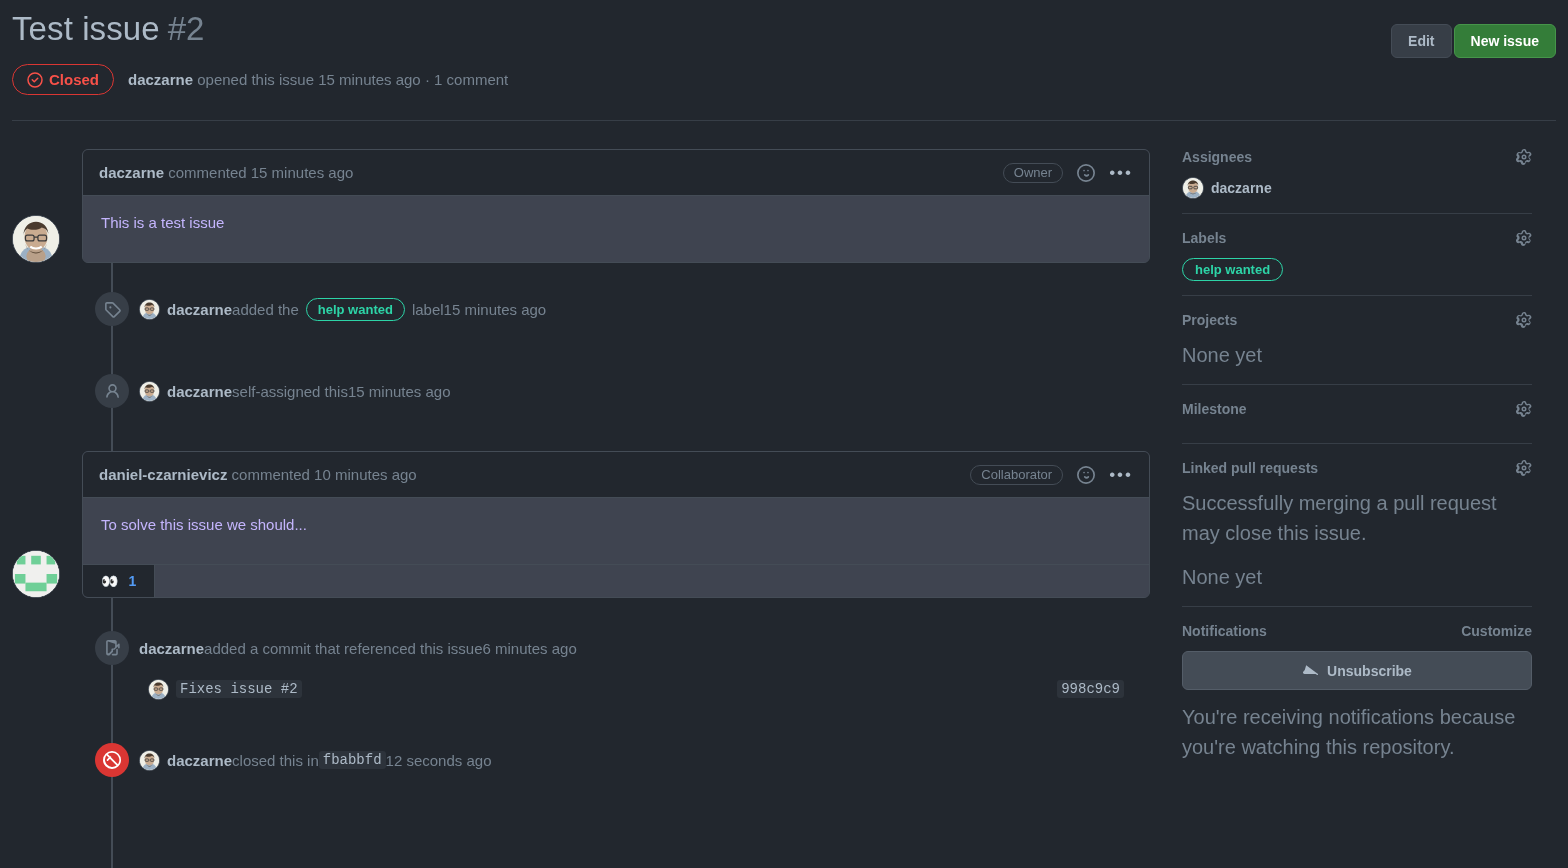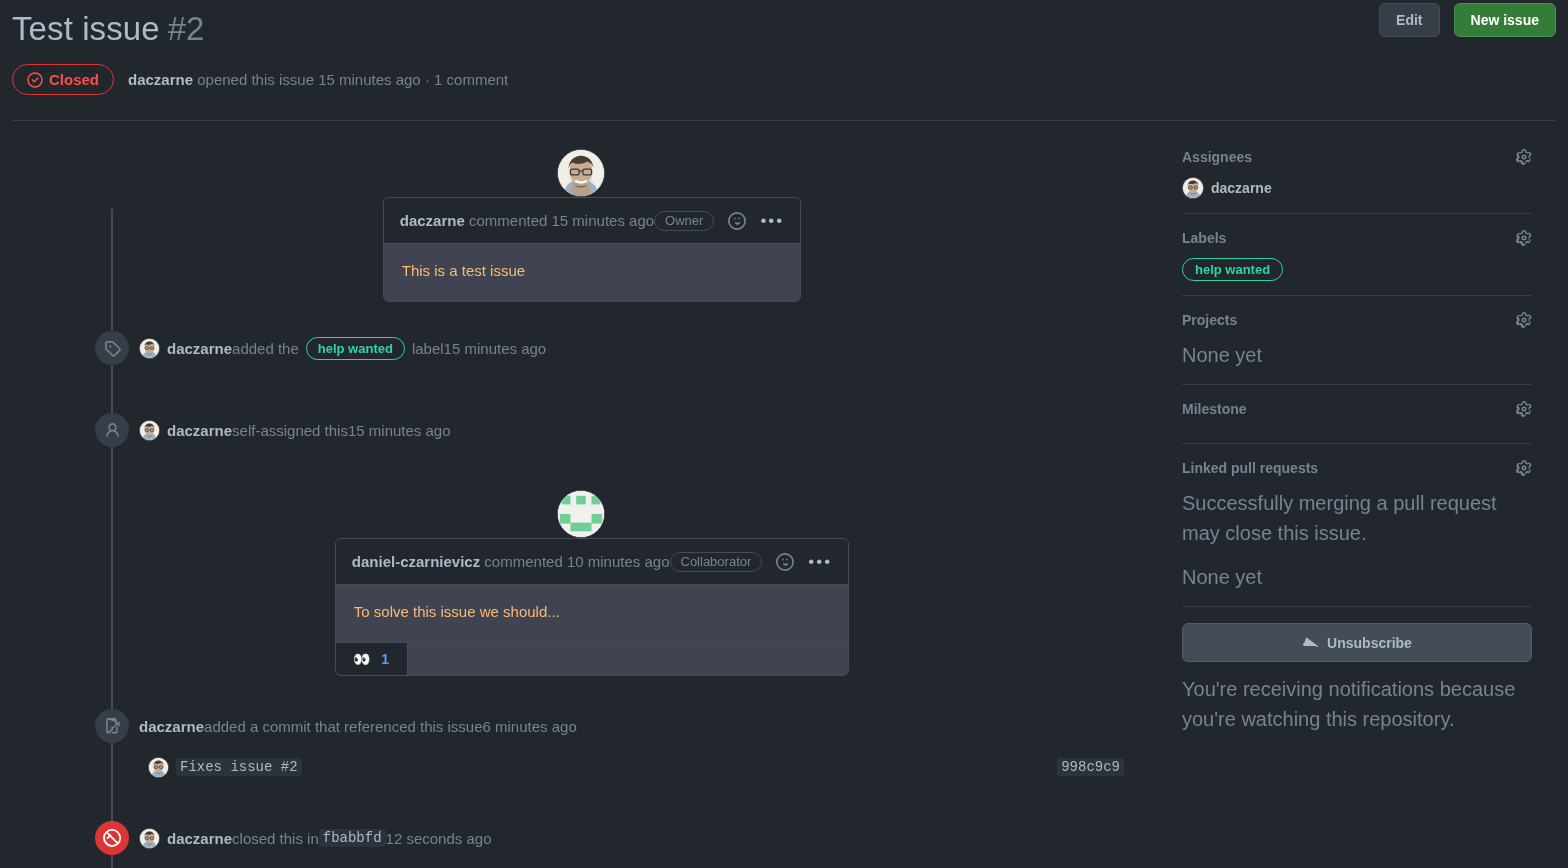--- a/index.html
+++ b/index.html
@@ -10,21 +10,21 @@
     color: #adbac7;
     overflow: hidden;
   }
   .page { position: relative; width: 1568px; height: 868px; padding: 0 12px; }
 
   
   .issue-header { position: relative; padding: 8px 0 0 0; }
   .title-row { display: flex; align-items: flex-start; }
   .title-text { font-size: 33px; font-weight: 400; color: #adbac7; line-height: 1.28; letter-spacing: .1px; }
   .title-num { font-size: 33px; font-weight: 300; color: #768390; margin-left: 8px; line-height: 1.28;}
-  .header-actions { position: absolute; right: 0; top: 3px; display: flex; gap: 14px; }
+  .header-actions { position: absolute; right: 0; top: 24px; display: flex; gap: 2px; }
   .btn {
     border-radius: 6px; font-size: 14px; font-weight: 600;
     padding: 6px 16px; cursor: pointer; border: 1px solid #444c56;
     background: #373e47; color: #adbac7; line-height: 20px;
   }
   .btn-primary { background: #347d39; border-color: #46954a; color: #fff; }
 
   .meta-row { display: flex; align-items: center; margin-top: 14px; }
   .state-badge {
     display: inline-flex; align-items: center; gap: 6px;
@@ -35,21 +35,21 @@
   .meta-text { margin-left: 14px; font-size: 15px; color: #768390; }
   .meta-text b { color: #adbac7; font-weight: 600; }
   .divider { height: 1px; background: #373e47; margin: 25px 0 0 0; }
 
   
   .body-cols { display: flex; gap: 32px; padding-top: 28px; }
   .col-main { width: 1138px; position: relative; }
   .col-side { width: 350px; }
 
   
-  .comment-block { position: relative; display: flex; align-items: center; margin-bottom: 0; flex-direction: column; }
+  .comment-block { position: relative; display: flex; align-items: flex-end; margin-bottom: 0; }
   .avatar {
     width: 48px; height: 48px; border-radius: 50%; flex: 0 0 48px;
     overflow: hidden; position: relative; z-index: 2;
     border: 1px solid #444c56; background: #f0f0ee;
   }
   .comment-box {
     margin-left: 22px; flex: 1; border: 1px solid #444c56; border-radius: 6px;
     position: relative; background: #3f4450; overflow: hidden;
   }
   .comment-box::before, .comment-box::after {
@@ -70,21 +70,21 @@
   }
   .comment-head-text { font-size: 15px; color: #768390; }
   .comment-head-text b { color: #adbac7; font-weight: 600; }
   .head-right { margin-left: auto; display: flex; align-items: center; gap: 14px; }
   .role-badge {
     border: 1px solid #444c56; border-radius: 2em; padding: 0 10px;
     font-size: 13px; color: #768390; line-height: 18px;
   }
   .icon-btn { color: #768390; display: flex; align-items: center; cursor: pointer; }
   .dots { letter-spacing: 2px; font-size: 17px; line-height: 12px; color: #adbac7; }
-  .comment-body { padding: 18px 18px 22px 18px; font-size: 15px; color: #fdba74; background: #3f4450; }
+  .comment-body { padding: 18px 18px 31px 18px; font-size: 15px; color: #c4b5fd; background: #3f4450; }
   .reaction-bar { border-top: 1px solid #444c56; background: #3f4450; display: flex; }
   .reaction-pill {
     display: flex; align-items: center; gap: 10px;
     padding: 8px 18px; background: #22272e; font-size: 14px;
     border-right: 1px solid #444c56; cursor: pointer;
   }
   .reaction-count { color: #539bf5; font-weight: 600; }
   .tl-line {
     position: absolute; left: 99px; width: 2px; background: #444c56; z-index: 0;
   }
@@ -430,20 +430,24 @@
             <svg width="16" height="16" viewBox="0 0 16 16" fill="currentColor">
                 <path d="M8 0a8.2 8.2 0 0 1 .701.031C9.444.095 9.99.645 10.16 1.29l.288 1.107c.018.066.079.158.212.224.231.114.454.243.668.386.123.082.233.09.299.071l1.103-.303c.644-.176 1.392.021 1.82.63.27.385.506.792.704 1.218.315.675.111 1.422-.364 1.891L14.1 7.287c-.048.049-.092.147-.85.277.015.256.015.512 0 .768-.005.13.039.228.087.277l.79.78c.474.469.679 1.216.364 1.891a7.977 7.977 0 0 1-.704 1.218c-.428.609-1.176.806-1.82.63l-1.103-.303c-.066-.019-.176-.011-.299.071a4.909 4.909 0 0 1-.668.386c-.133.066-.194.158-.212.224l-.288 1.107c-.17.645-.716 1.195-1.459 1.259a8.006 8.006 0 0 1-1.402 0c-.743-.064-1.289-.614-1.459-1.259l-.288-1.107c-.018-.066-.079-.158-.212-.224a4.908 4.908 0 0 1-.668-.386c-.123-.082-.233-.09-.299-.071l-1.103.303c-.644.176-1.392-.021-1.82-.63a8.12 8.12 0 0 1-.704-1.218c-.315-.675-.111-1.422.363-1.891l.791-.78c.048-.049.092-.147.087-.277a4.908 4.908 0 0 1 0-.768c.005-.13-.039-.228-.087-.277l-.79-.78C.61 6.274.406 5.527.72 4.852c.198-.426.434-.833.704-1.218.428-.609 1.176-.806 1.82-.63l1.103.303c.066.019.176.011.299-.071.214-.143.437-.272.668-.386.133-.066.194-.158.212-.224L5.814 1.52C5.984.875 6.53.325 7.273.261A8.1 8.1 0 0 1 8 0Zm0 1.5a6.6 6.6 0 0 0-.597.027c-.04.004-.104.037-.127.125l-.289 1.106c-.15.572-.596.936-.983 1.126a3.42 3.42 0 0 0-.465.268c-.35.234-.888.377-1.46.22l-1.102-.302c-.088-.024-.15.009-.174.042a6.58 6.58 0 0 0-.597 1.032c-.017.037-.024.106.04.169l.79.781c.409.404.531.957.516 1.375a3.7 3.7 0 0 0 0 .535c.15.418-.107.971-.516 1.375l-.79.78c-.064.064-.057.133-.04.17.17.365.37.71.597 1.032.024.033.086.066.174.042l1.102-.302c.572-.157 1.11-.014 1.46.22.148.1.303.19.465.268.387.19.833.554.983 1.126l.289 1.106c.023.088.087.121.127.125a6.74 6.74 0 0 0 1.194 0c.04-.004.104-.037.127-.125l.289-1.106c.15-.572.596-.936.983-1.126.162-.078.317-.168.465-.268.35-.234.888-.377 1.46-.22l1.102.302c.088.024.15-.009.174-.042.228-.322.427-.667.597-1.032.017-.037.024-.106-.04-.169l-.79-.781c-.409-.404-.531-.957-.516-1.375a3.7 3.7 0 0 0 0-.535c-.015-.418.107-.971.516-1.375l.79-.78c.064-.064.057-.133.04-.17a6.58 6.58 0 0 0-.597-1.032c-.024-.033-.086-.066-.174-.042l-1.102.302c-.572.157-1.11.014-1.46-.22a3.42 3.42 0 0 0-.465-.268c-.387-.19-.833-.554-.983-1.126L8.724 1.652c-.023-.088-.087-.121-.127-.125A6.6 6.6 0 0 0 8 1.5Zm0 4a2.5 2.5 0 1 1 0 5 2.5 2.5 0 0 1 0-5Zm0 1.5a1 1 0 1 0 0 2 1 1 0 0 0 0-2Z"></path>
               </svg>
           </span>
         </div>
         <div class="side-text">Successfully merging a pull request may close this issue.</div>
         <div class="side-text">None yet</div>
       </div>
 
       <div class="side-sec last">
+        <div class="side-head">
+          <span>Notifications</span>
+          <span class="side-link">Customize</span>
+        </div>
         <button class="unsub-btn">
           <span>
             <svg width="16" height="16" viewBox="0 0 16 16" fill="currentColor">
                 <path d="m4.182 4.31.016.011 10.104 7.316.013.01 1.375.996a.75.75 0 1 1-.88 1.214L13.626 13H2.518a1.516 1.516 0 0 1-1.068-2.59L2.75 9.108V7.third a5.25 5.25 0 0 1 .762-2.724L.31 2.277a.75.75 0 0 1 .88-1.216Zm10.318 7.19L4.25 4.092V7.108a.75.75 0 0 1-.22.53l-1.5 1.5a.016.016 0 0 0-.005.012c0 .006.002.009.004.01a.014.014 0 0 0 .01.005H13.5ZM8 1.5c-.605 0-1.18.122-1.704.343a.75.75 0 1 1-.585-1.381A5.83 5.83 0 0 1 8 0a5.75 5.75 0 0 1 5.75 5.75v3.24a.75.75 0 0 1-1.5 0V5.75A4.25 4.25 0 0 0 8 1.5ZM6.22 14.22a.75.75 0 0 1 1.06 0 1.02 1.02 0 0 0 1.44 0 .75.75 0 1 1 1.06 1.06 2.519 2.519 0 0 1-3.56 0 .75.75 0 0 1 0-1.06Z"></path>
               </svg>
           </span>
           <span>Unsubscribe</span>
         </button>
         <div class="side-text">You're receiving notifications because you're watching this repository.</div>
       </div>

